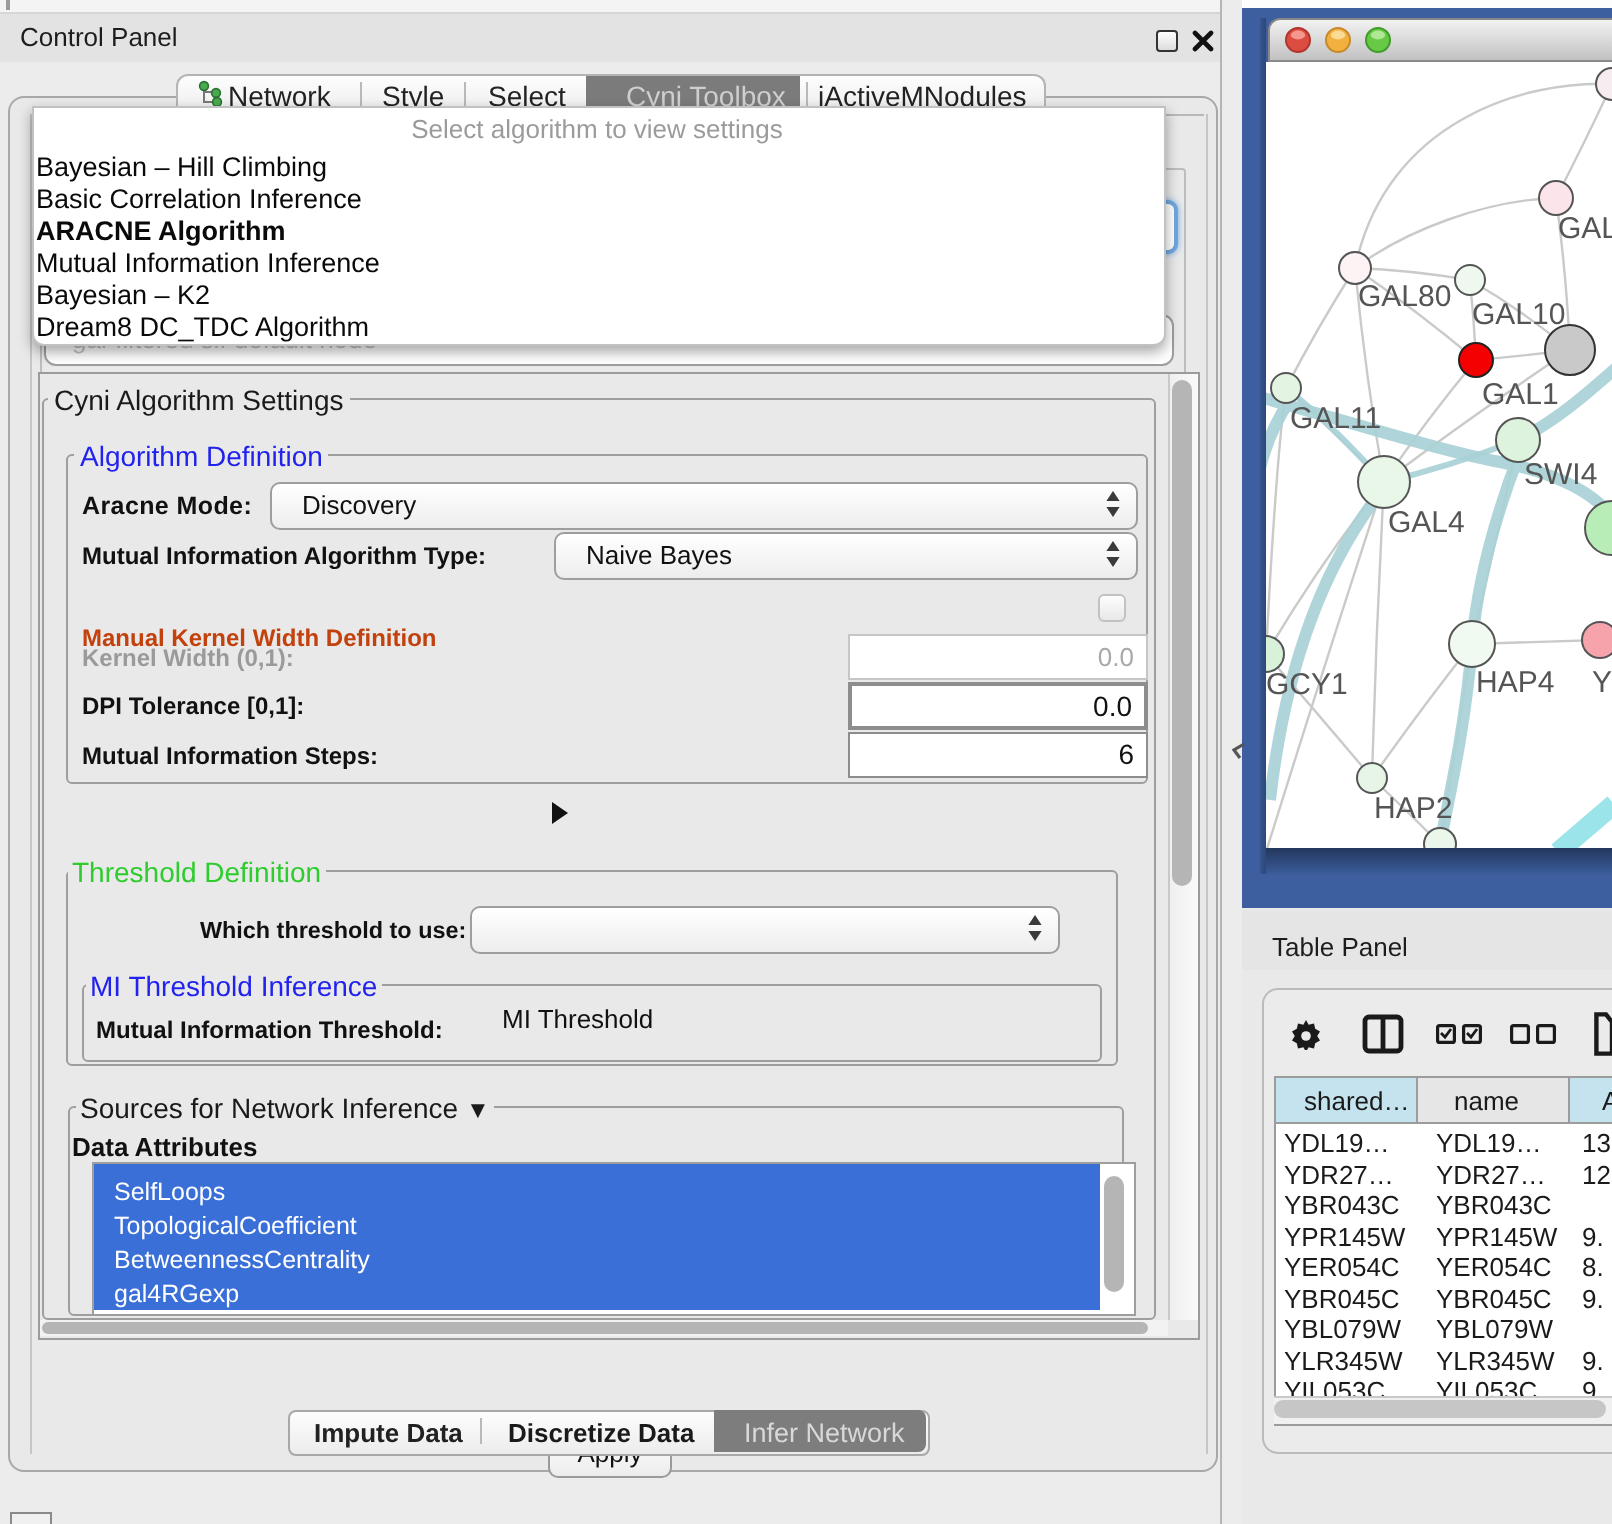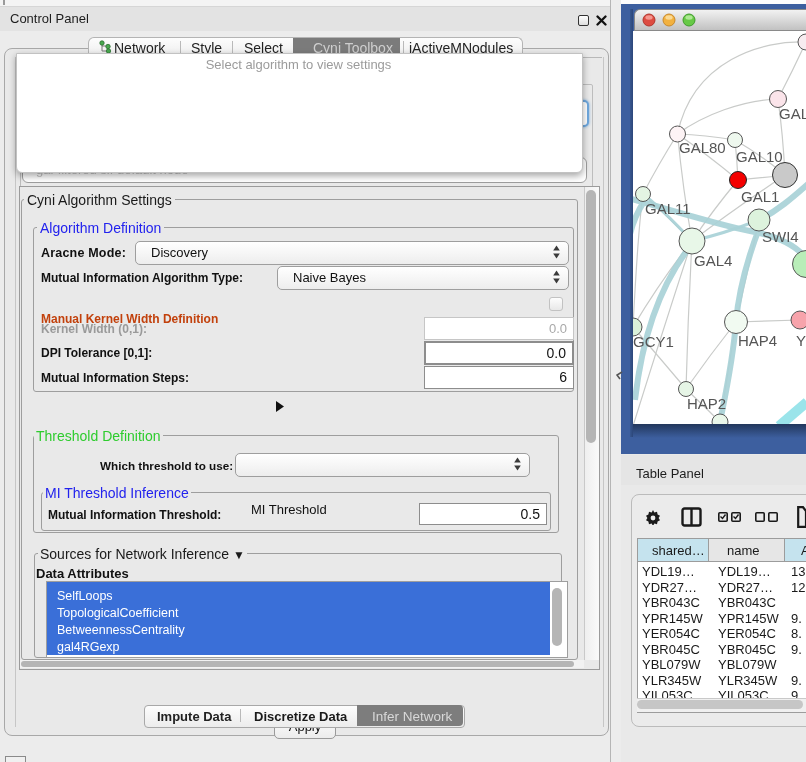--- a/index.html
+++ b/index.html
@@ -106,21 +106,20 @@
 <div class="abs" style="left:235px;top:453px;width:293px;height:22px;background:linear-gradient(#ffffff,#ededed);border:1px solid #9e9e9e;border-radius:5px;"></div>
 <div class="abs" style="left:251px;top:457px;font-size:13px;color:#111;margin-top:45px;">MI Threshold</div>
 <svg class="abs" style="left:512px;top:457px;" width="11" height="14" viewBox="0 0 11 14">
       <path d="M5.5 0.5 L8.8 5.5 L2.2 5.5 Z" fill="#3a3a3a"></path>
       <path d="M5.5 13.5 L8.8 8.5 L2.2 8.5 Z" fill="#3a3a3a"></path>
     </svg>
 
 <div class="abs" style="left:41px;top:492px;width:508px;height:37px;border:1px solid #9e9e9e;border-radius:3px;"></div>
 <div class="abs" style="left:43px;top:485px;background:#e9e9e9;padding:0 2px;font-size:14px;color:#2222ee;">MI Threshold Inference</div>
 <div class="abs b" style="left:48px;top:508px;font-size:12px;color:#111;">Mutual Information Threshold:</div>
-<div class="abs" style="left:419px;top:503px;width:120px;height:20px;background:#fff;border:1px solid #8d8d8d;font-size:14px;color:#111;text-align:right;line-height:20px;padding-right:6px;">0.5</div>
 
 <div class="abs" style="left:34px;top:553px;width:526px;height:103px;border:1px solid #9e9e9e;border-radius:3px;"></div>
 <div class="abs" style="left:38px;top:546px;background:#e9e9e9;padding:0 2px;font-size:14px;color:#1a1a1a;">Sources for Network Inference <span style="font-size:12px;">▼</span></div>
 <div class="abs b" style="left:36px;top:566px;font-size:13px;color:#111;">Data Attributes</div>
 
 <div class="abs" style="left:46px;top:581px;width:520px;height:75px;background:#fff;border:1px solid #9e9e9e;"></div>
 <div class="abs" style="left:47px;top:582px;width:503px;height:73px;background:#3a6fd8;"></div>
 <div class="abs" style="left:57px;top:588px;font-size:12.5px;color:#fff;line-height:17px;">SelfLoops<br>TopologicalCoefficient<br>BetweennessCentrality<br>gal4RGexp</div>
 <div class="abs" style="left:552px;top:588px;width:10px;height:58px;background:#b5b5b5;border-radius:5px;"></div>
 
@@ -130,20 +129,21 @@
 <div class="abs" style="left:240px;top:709px;width:1px;height:13px;background:#b9b9b9;"></div>
 <div class="abs" style="left:357px;top:705px;width:106px;height:21px;background:#7d7d7d;border-radius:0 4px 4px 0;"></div>
 <div class="abs b" style="left:157px;top:709px;font-size:13px;color:#222;">Impute Data</div>
 <div class="abs b" style="left:254px;top:709px;font-size:13px;color:#1a1a1a;">Discretize Data</div>
 <div class="abs" style="left:372px;top:709px;font-size:13.5px;color:#d8d8d8;">Infer Network</div>
 
 <div class="abs" style="left:5px;top:756px;width:19px;height:10px;background:#f0f0f0;border:1.5px solid #8a8a8a;"></div>
 
 <div class="abs" style="left:16px;top:53px;width:565px;height:118px;background:#fff;border:1px solid #c2c2c2;border-radius:0 0 6px 6px;box-shadow:0 3px 7px rgba(0,0,0,0.35);"></div>
 <div class="abs" style="left:16px;top:57px;width:565px;text-align:center;font-size:13px;color:#9b9b9b;">Select algorithm to view settings</div>
+<div class="abs" style="left:18px;top:76px;font-size:13.5px;color:#0a0a0a;line-height:16px;">Bayesian – Hill Climbing<br>Basic Correlation Inference<br><span class="b">ARACNE Algorithm</span><br>Mutual Information Inference<br>Bayesian – K2<br>Dream8 DC_TDC Algorithm</div>
 
 <svg class="abs" style="left:616px;top:371px;z-index:5;" width="7" height="9" viewBox="0 0 7 9">
       <path d="M6 1 L1 4 L4 8" fill="none" stroke="#555" stroke-width="1.6"></path>
     </svg>
 <div class="abs" style="left:610px;top:0;width:11px;height:762px;background:#ececec;border-left:1px solid #b5b5b5;"></div>
 <div class="abs" style="left:621px;top:0;width:185px;height:4px;background:#fdfdfd;"></div>
 <div class="abs" style="left:621px;top:4px;width:185px;height:450px;background:#3d5f9f;"></div>
 <div class="abs" style="left:630px;top:9px;width:3px;height:428px;background:linear-gradient(90deg,#38578f,#2c477a);"></div>
 
 <div class="abs" style="left:634px;top:9px;width:172px;height:21px;background:linear-gradient(#f2f2f2,#bfbfbf);border-top:1px solid #888;border-left:1px solid #888;border-radius:6px 0 0 0;"></div>

